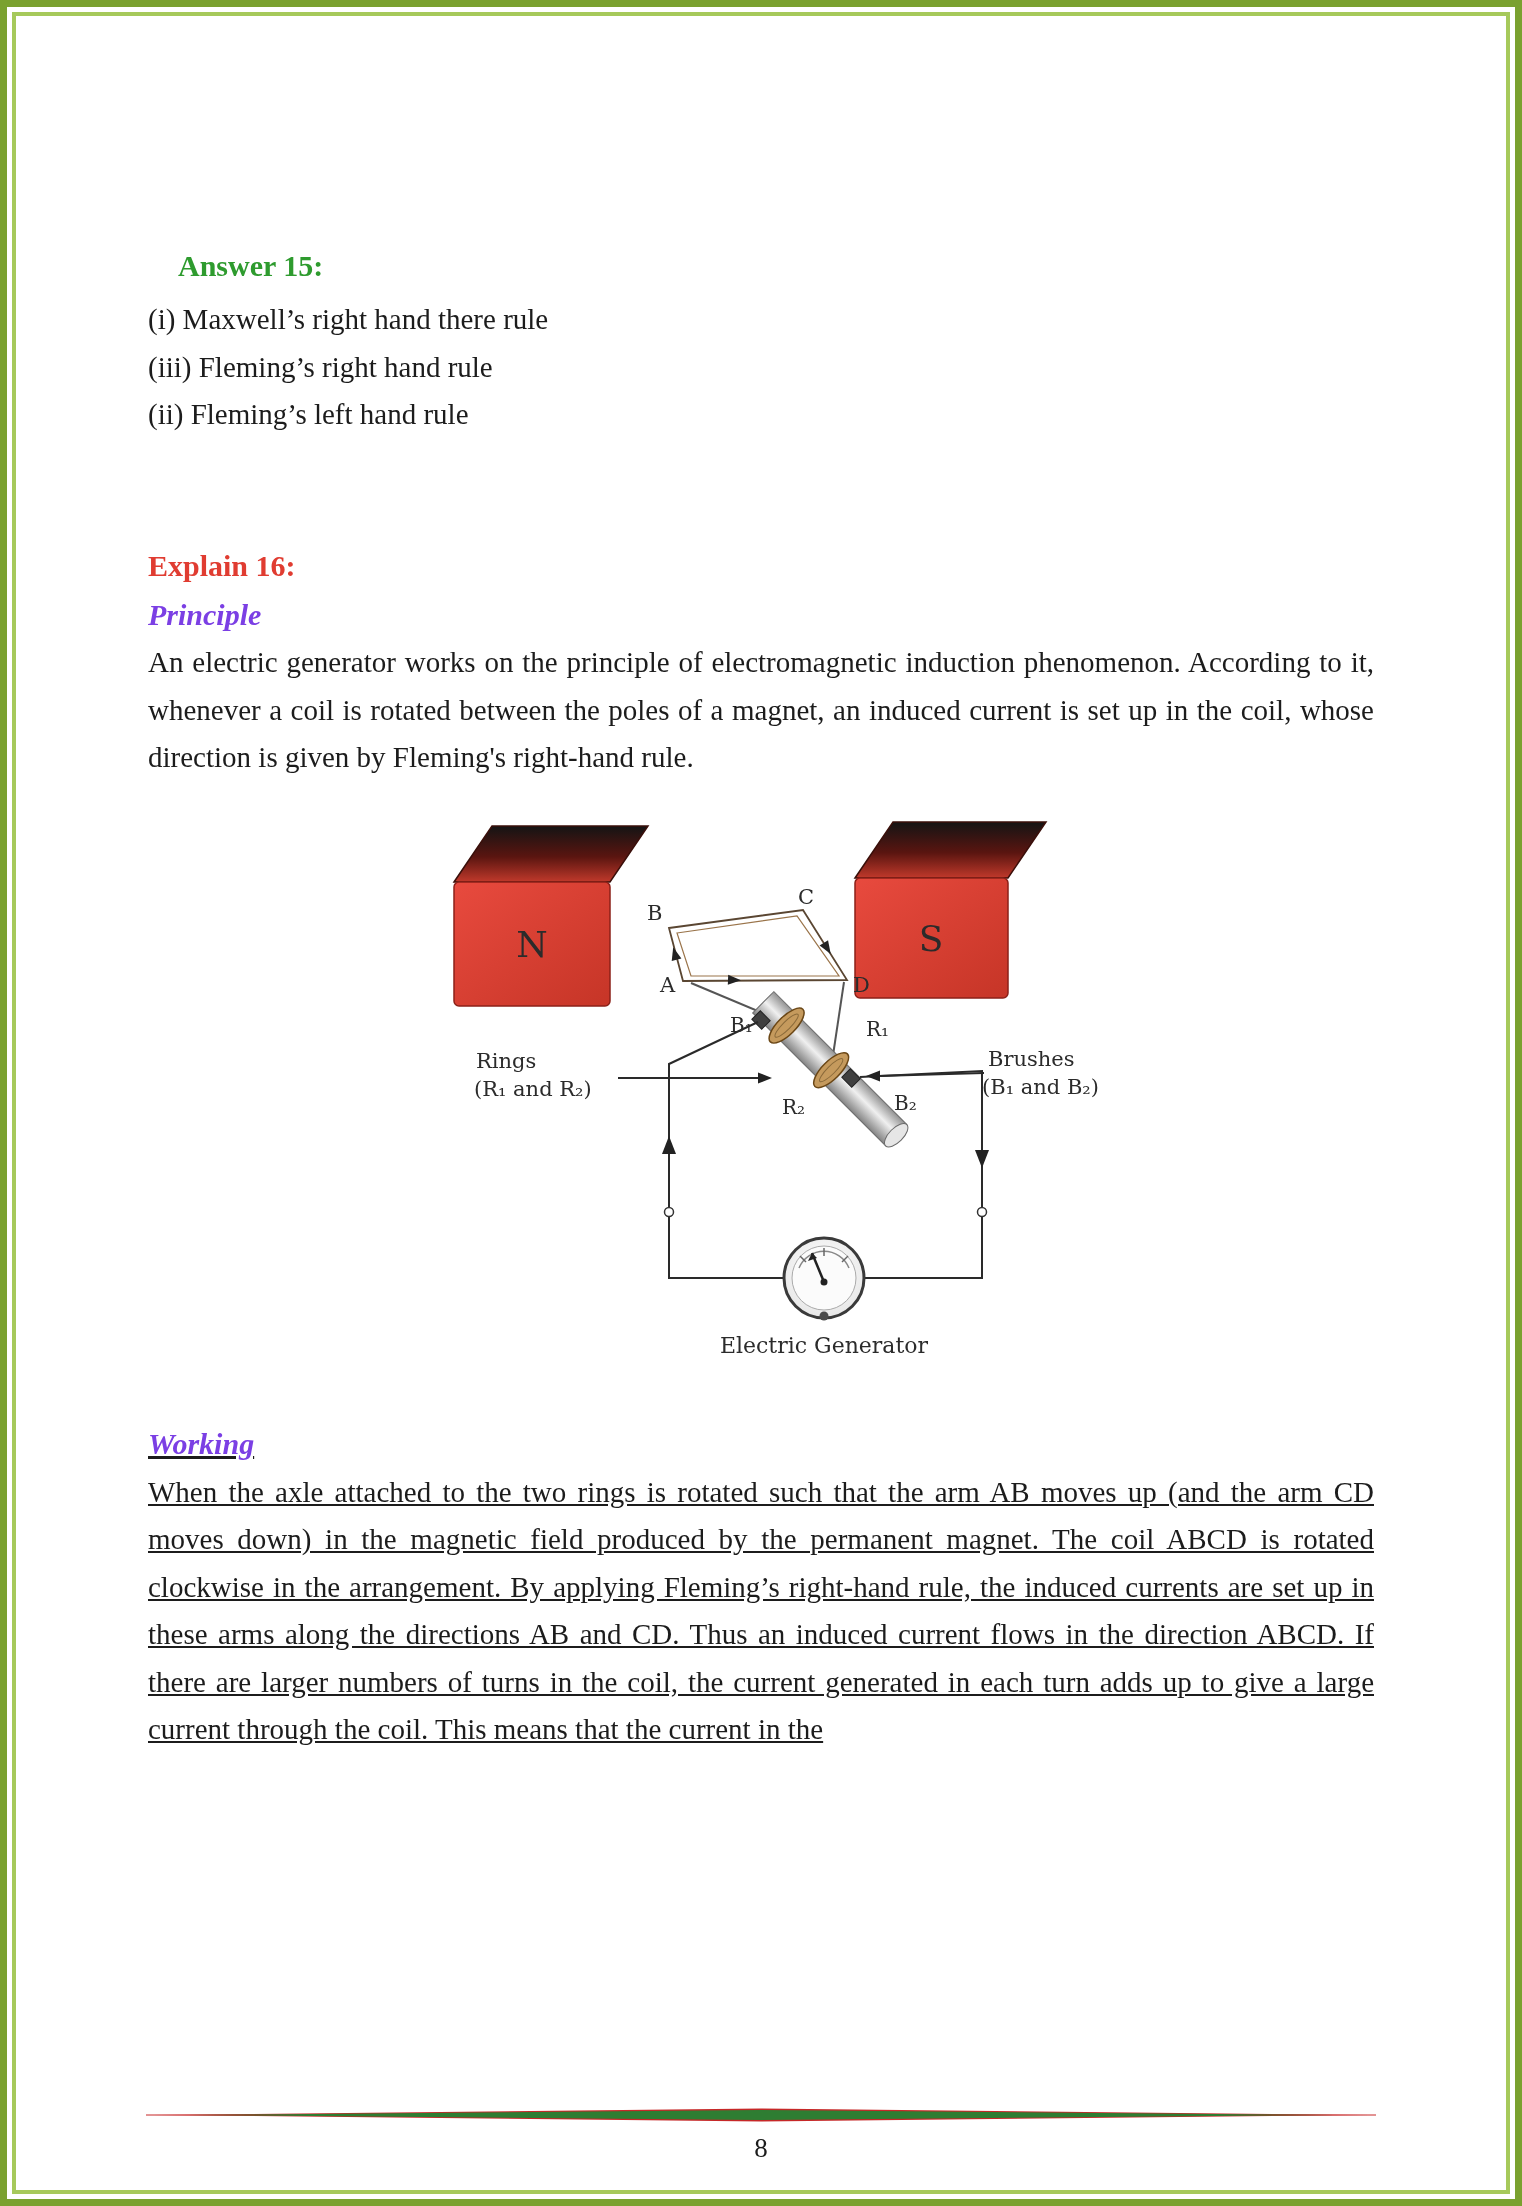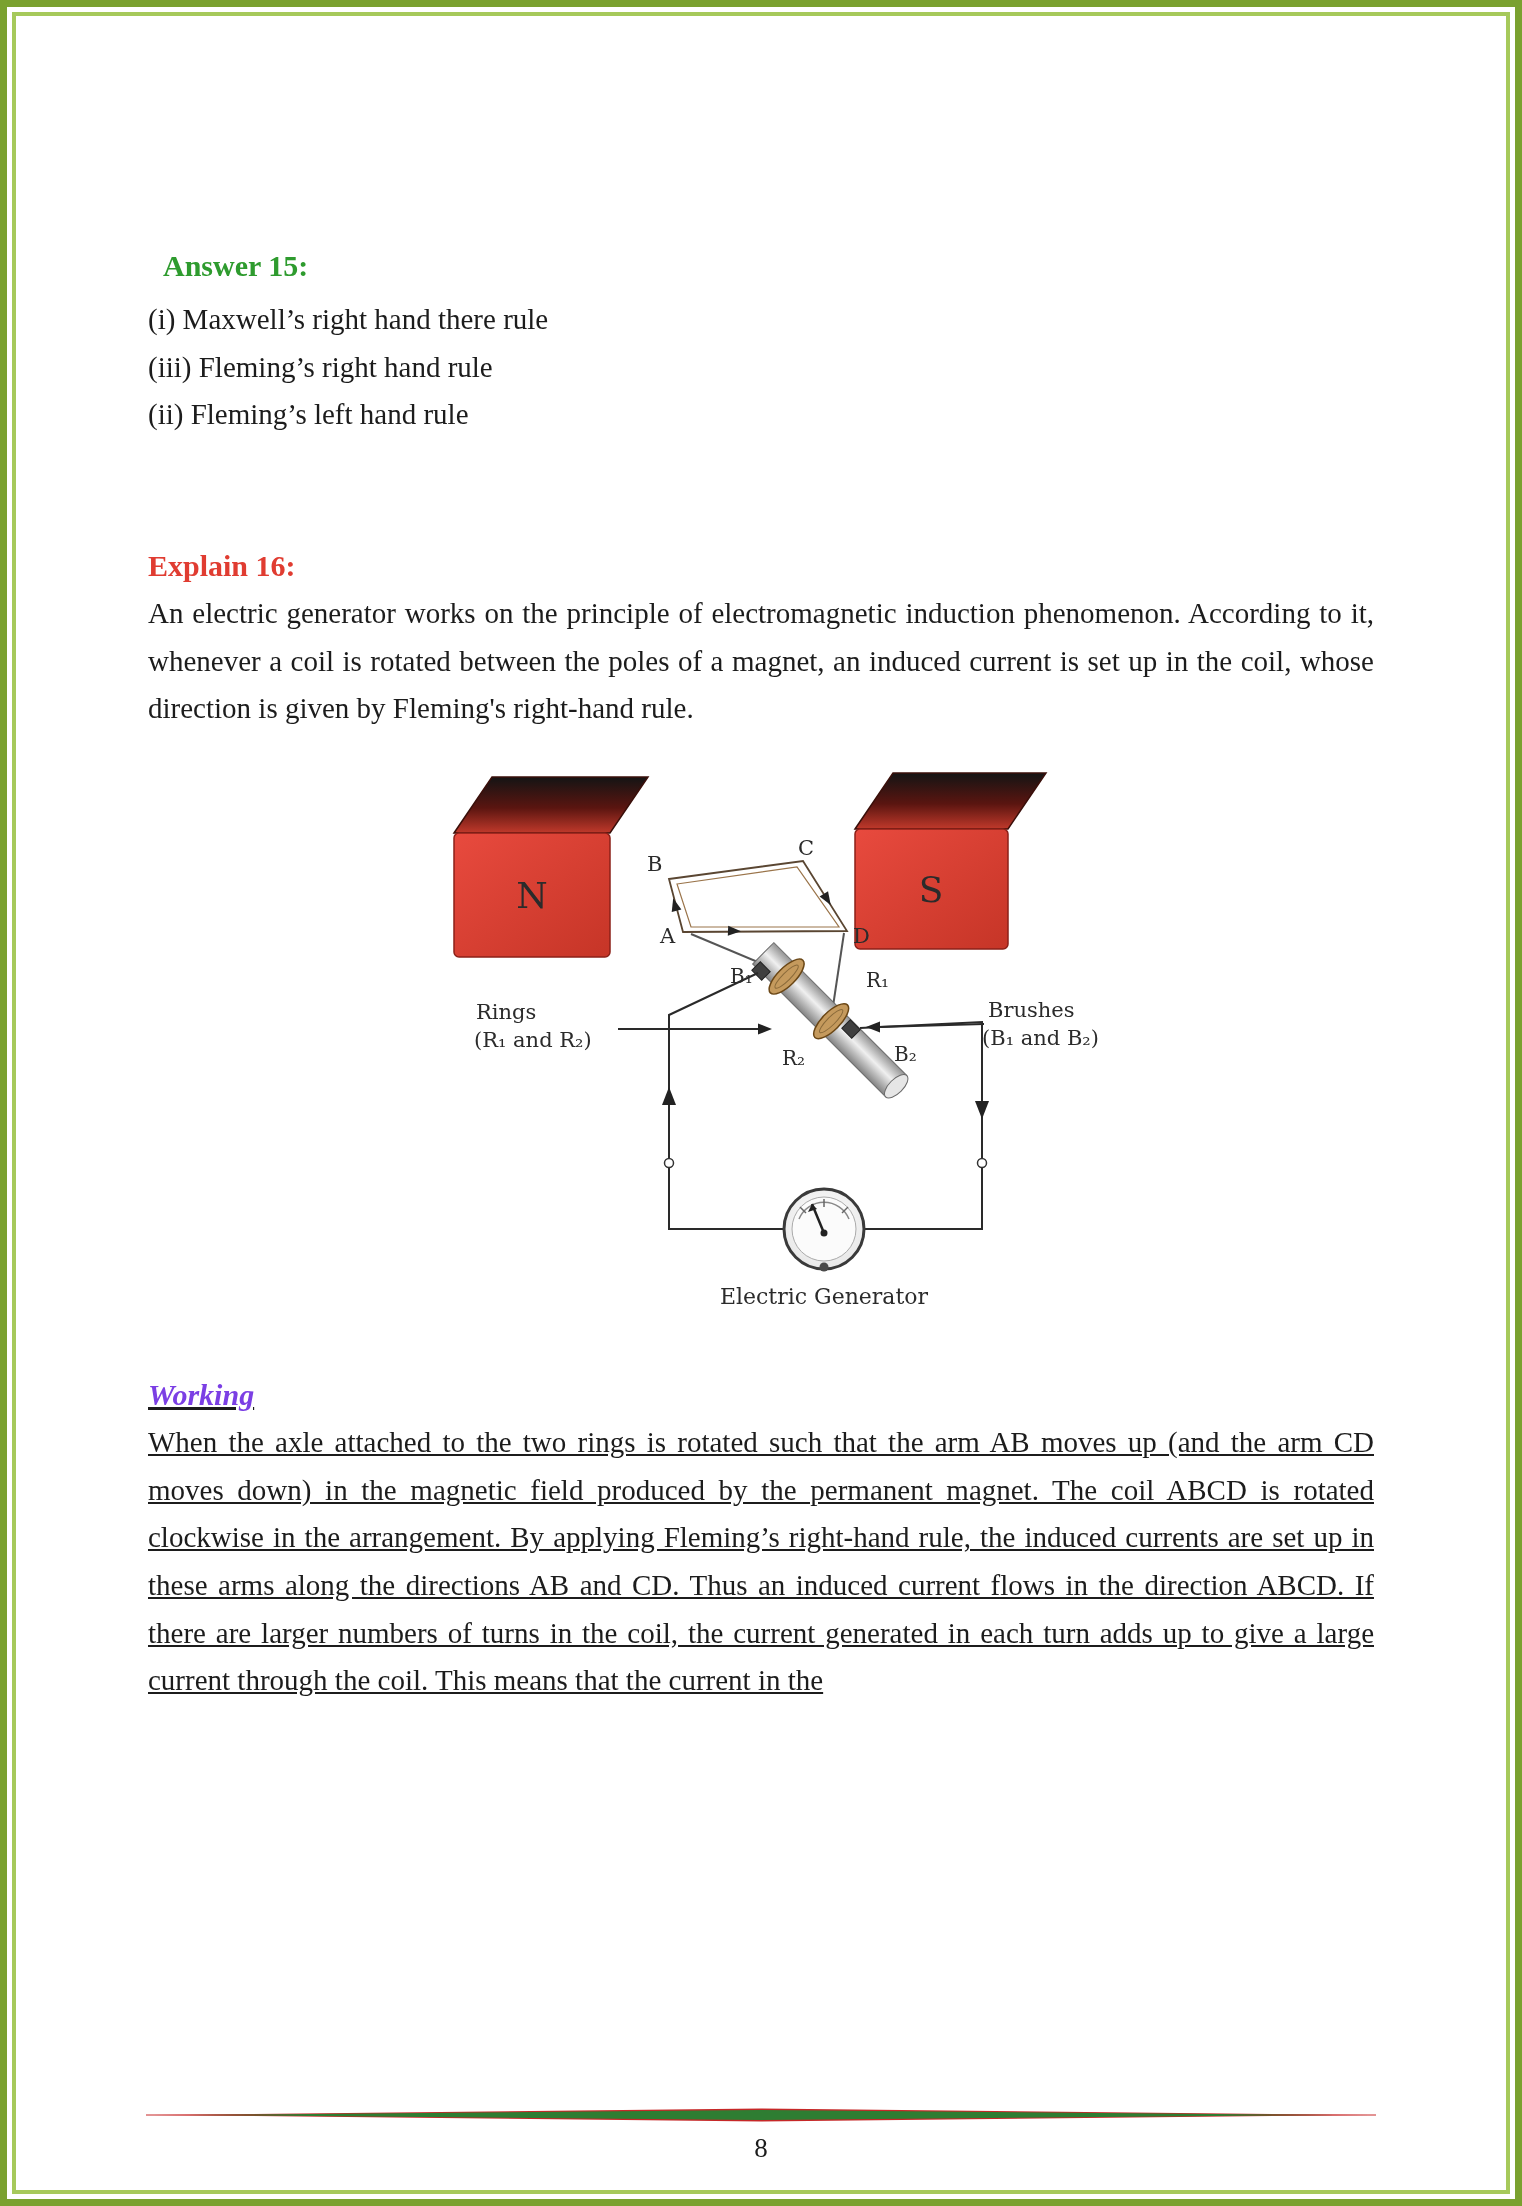--- a/index.html
+++ b/index.html
@@ -24,21 +24,21 @@
   }
   .content {
     padding: 225px 132px 0 132px;
     font-size: 29px;
     line-height: 1.64;
     color: #1c1c1c;
   }
   .h-answer {
     color: #2e9b2e;
     font-weight: bold;
-    margin: 0 0 6px 15px;
+    margin: 0 0 6px 30px;
     font-size: 30px;
   }
   .h-question {
     color: #e03c31;
     font-weight: bold;
     margin: 102px 0 0 0;
     font-size: 30px;
   }
   .h-answer-16 {
     color: #2e9b2e;
@@ -84,20 +84,21 @@
   <div class="frame-inner">
     <div class="content">
 
       <p class="h-answer">Answer 15:</p>
       <p class="list-line">(i) Maxwell’s right hand there rule</p>
       <p class="list-line">(iii) Fleming’s right hand rule</p>
       <p class="list-line">(ii) Fleming’s left hand rule</p>
 
       <p class="h-question">Explain 16:</p>
 
+      <p class="h-sub">Principle</p>
       <p class="para">An electric generator works on the principle of electromagnetic induction phenomenon. According to it, whenever a coil is rotated between the poles of a magnet, an induced current is set up in the coil, whose direction is given by Fleming's right-hand rule.</p>
 
       <div class="diagram-wrap">
         <svg class="generator-svg" viewBox="0 0 700 545" width="700" height="545" xmlns="http://www.w3.org/2000/svg">
           <defs>
             <linearGradient id="magTop" x1="0" y1="0" x2="0" y2="1">
               <stop offset="0" stop-color="#141414"></stop>
               <stop offset="0.55" stop-color="#5a1510"></stop>
               <stop offset="1" stop-color="#c0392b"></stop>
             </linearGradient>

